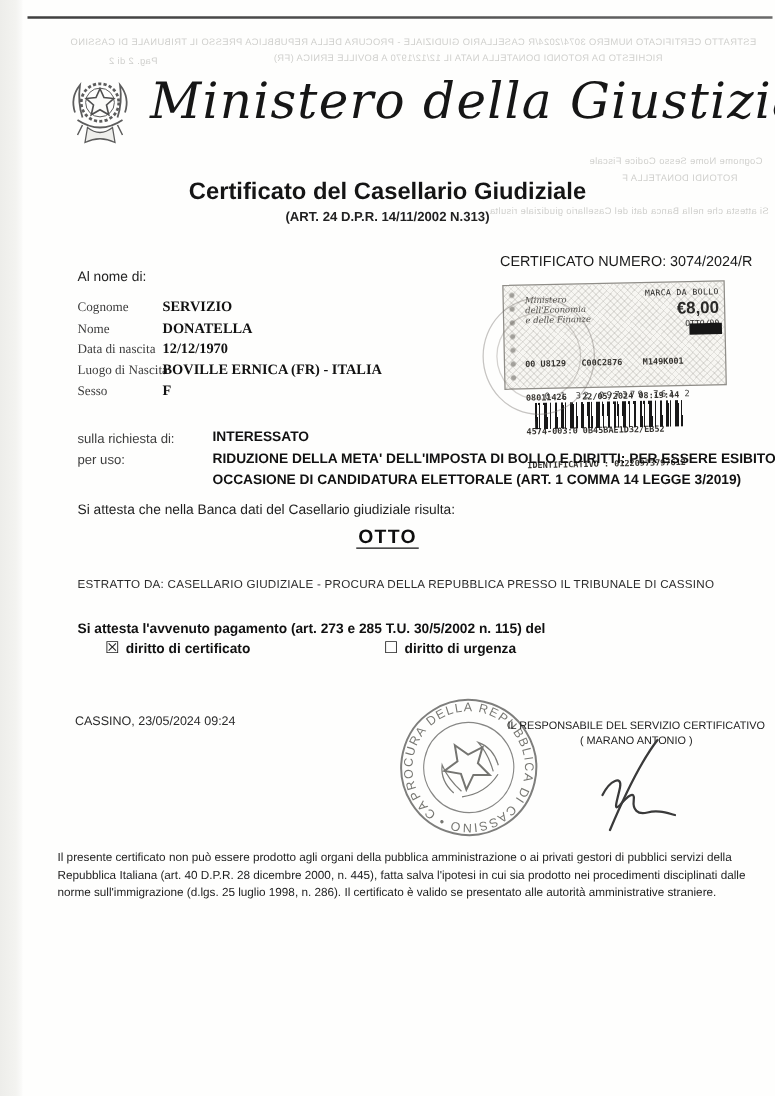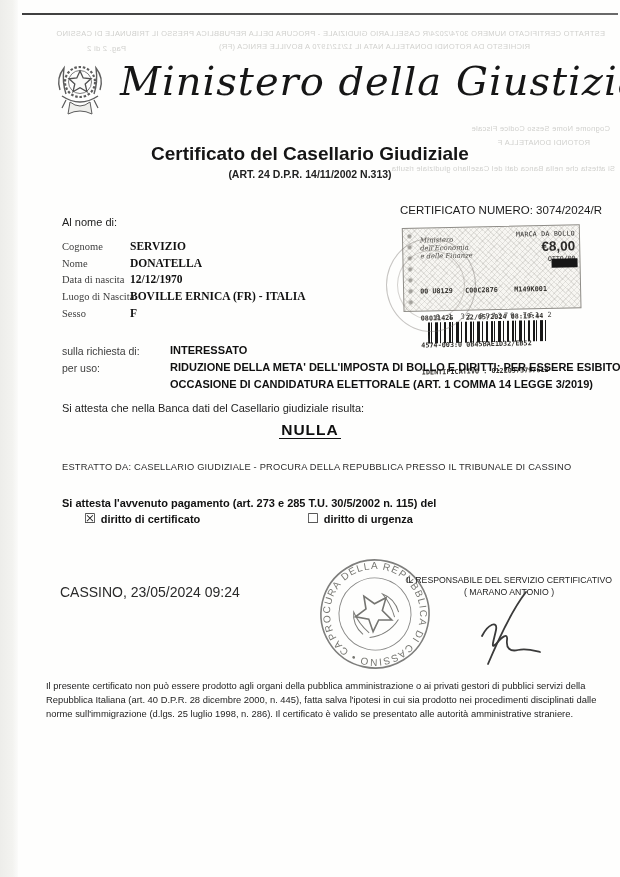--- a/index.html
+++ b/index.html
@@ -76,21 +76,21 @@
     border-bottom:1.5px solid #111; padding:0 2px; color:#0e0e0e; }
   .estratto { left:62px; top:462px; width:520px; font-size:9.3px; color:#2c2c2c; letter-spacing:.2px; }
   
   .pay-stmt { left:62px; top:497px; font-size:11px; font-weight:bold; color:#111; }
   .opt-glyph { font-family:"DejaVu Sans", sans-serif; font-size:13px; color:#222; }
   .opt-label { font-size:11px; font-weight:bold; color:#111; margin-left:5px; }
   .opt1 { left:84px; top:511px; }
   .opt2 { left:307px; top:511px; }
   .opt { display:flex; align-items:center; }
   
-  .place-date { left:60px; top:584px; font-size:14px; color:#2a2a2a; }
+  .place-date { left:60px; top:572px; font-size:10px; color:#2a2a2a; }
   .round-stamp { left:314px; top:553px; width:122px; height:122px;
     transform:rotate(-32deg); opacity:.8; }
   .resp-block { left:406px; top:574px; width:206px; text-align:center;
     font-size:8.7px; color:#222; line-height:12px; }
   .signature { left:474px; top:590px; width:86px; height:78px; }
   
   .footer { left:46px; top:679px; width:560px; font-size:9.4px;
     line-height:13.8px; color:#1d1d1d; }
 </style>
 </head>
@@ -177,21 +177,21 @@
   <div class="abs partial-stamp"></div>
   <div class="abs partial-stamp-inner"></div>
 
   <div class="abs req-lab" style="top:345px;">sulla richiesta di:</div>
   <div class="abs req-val" style="top:344px;">INTERESSATO</div>
   <div class="abs req-lab" style="top:362px;">per uso:</div>
   <div class="abs req-val" style="top:361px;">RIDUZIONE DELLA META' DELL'IMPOSTA DI BOLLO E DIRITTI: PER ESSERE ESIBITO IN</div>
   <div class="abs req-val" style="top:378px;">OCCASIONE DI CANDIDATURA ELETTORALE (ART. 1 COMMA 14 LEGGE 3/2019)</div>
 
   <div class="abs attesta">Si attesta che nella Banca dati del Casellario giudiziale risulta:</div>
-  <div class="abs nulla"><span>NULLA</span></div>
+  <div class="abs nulla"><span>OTTO</span></div>
 
   <div class="abs estratto">ESTRATTO DA: CASELLARIO GIUDIZIALE - PROCURA DELLA REPUBBLICA PRESSO IL TRIBUNALE DI CASSINO</div>
 
   <div class="abs pay-stmt">Si attesta l'avvenuto pagamento (art. 273 e 285 T.U. 30/5/2002 n. 115) del</div>
   <div class="abs opt opt1">
     <span class="opt-glyph">☒</span>
     <span class="opt-label">diritto di certificato</span>
   </div>
   <div class="abs opt opt2">
     <span class="opt-glyph">☐</span>

